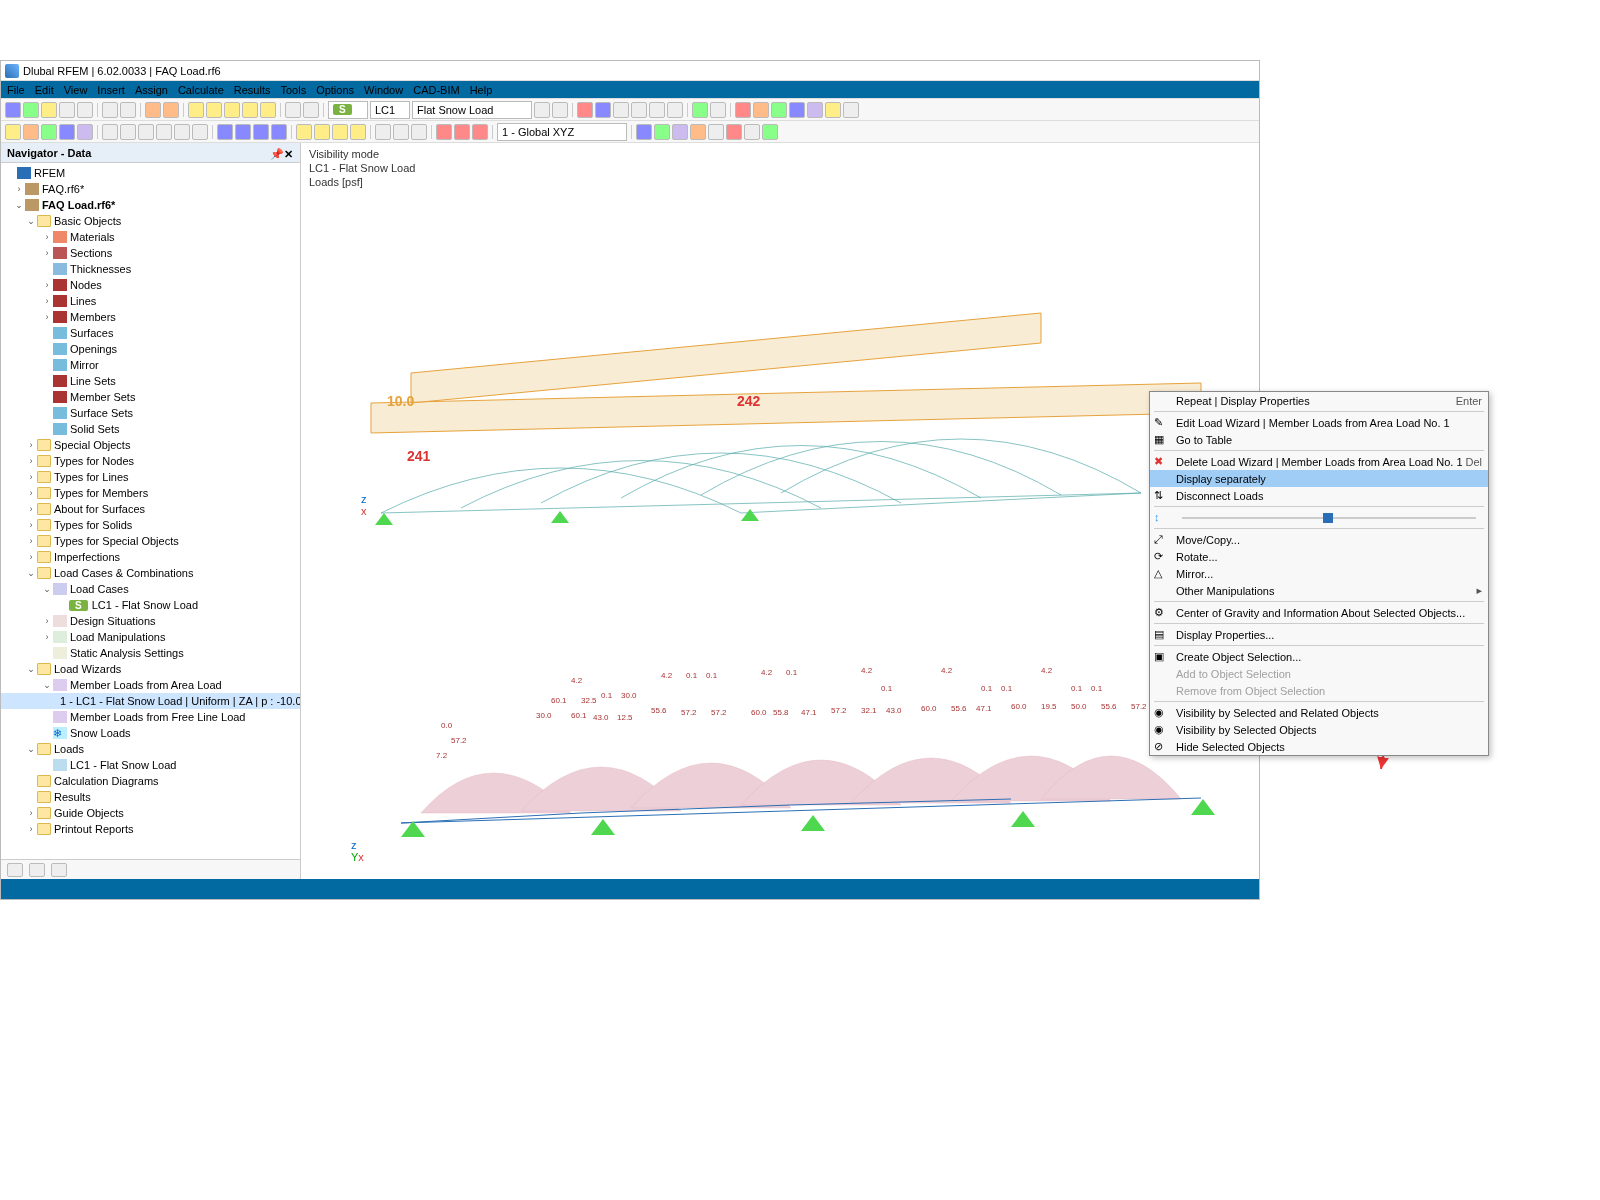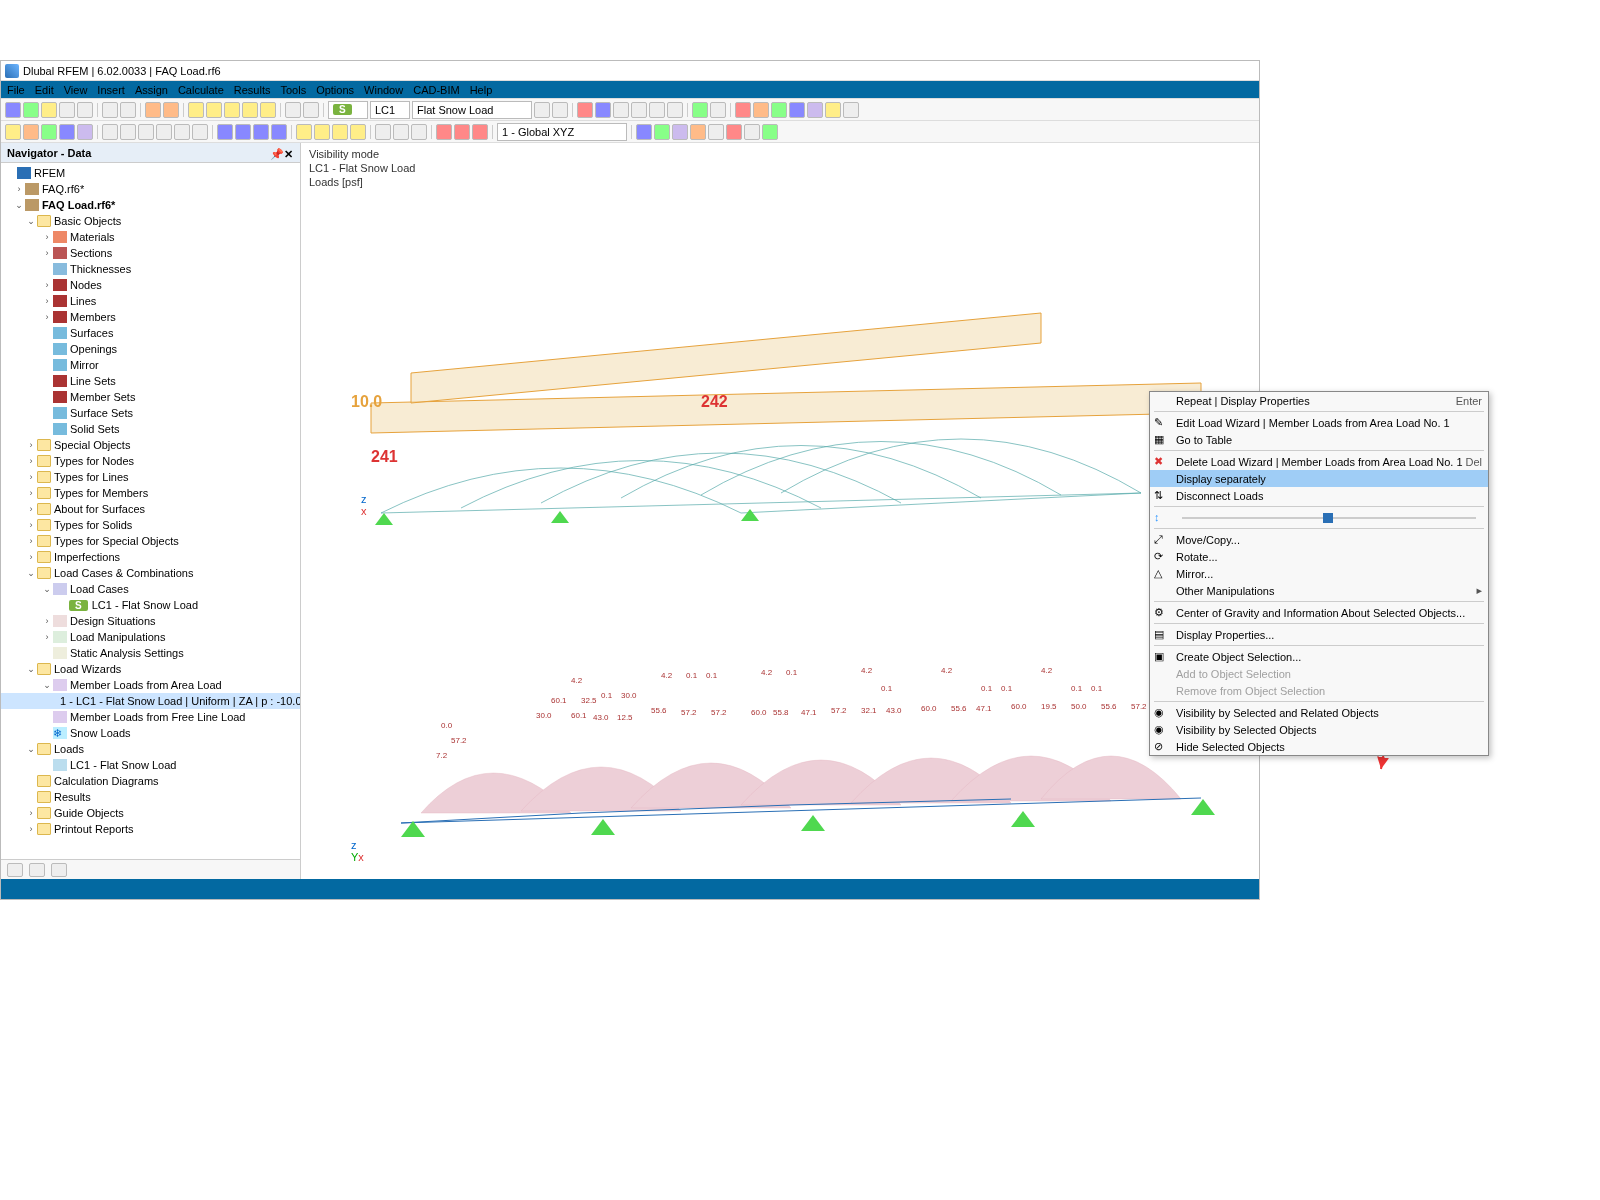--- a/index.html
+++ b/index.html
@@ -40,21 +40,21 @@
 .ctx-row.dis { color:#a0a0a0; }
 .ctx-row .ci { position:absolute; left:4px; width:14px; height:14px; }
 .ctx-row .sc { margin-left:auto; color:#555;text-align:center; }
 .ctx-sep { height:1px; background:#ccc; margin:2px 4px; }
 .ctx-sub { margin-left:auto; color:#555; }
 .arrow { position:absolute; left:880px; top:326px; width:260px; height:340px; z-index:9;}
 .arrow svg { width:100%; height:100%; }
 .statusbar { position:absolute; left:0; right:0; bottom:0; height:20px; background:#f0f0f0; border-top:1px solid #ccc; display:flex; align-items:center; padding:0 8px; justify-content:flex-end; gap:24px;}
 .nav-btm { height:20px; border-top:1px solid #ccc; display:flex; align-items:center; gap:6px; padding:0 6px; background:#f7f7f7;}
 .nav-btm span{width:16px;height:14px;border:1px solid #bbb; background:#eee; border-radius:2px;}
-.lbl242 { position:absolute; color:#d33; font-weight:bold; font-size:16px;}
+.lbl242 { position:absolute; color:#d33; font-weight:bold; font-size:14px;margin-left:36px;}
 .wire { stroke:#5aa; stroke-width:1; fill:none; opacity:.7;}
 .wire2 { stroke:#2a6fb5; stroke-width:1; fill:none;}
 .loadpink { fill:#dfa8b8; opacity:.55; stroke:#c78; stroke-width:.4;}
 .lnum { font-size:8px; fill:#a33; }
 </style>
 </head>
 <body>
 
 <div class="window">
 

